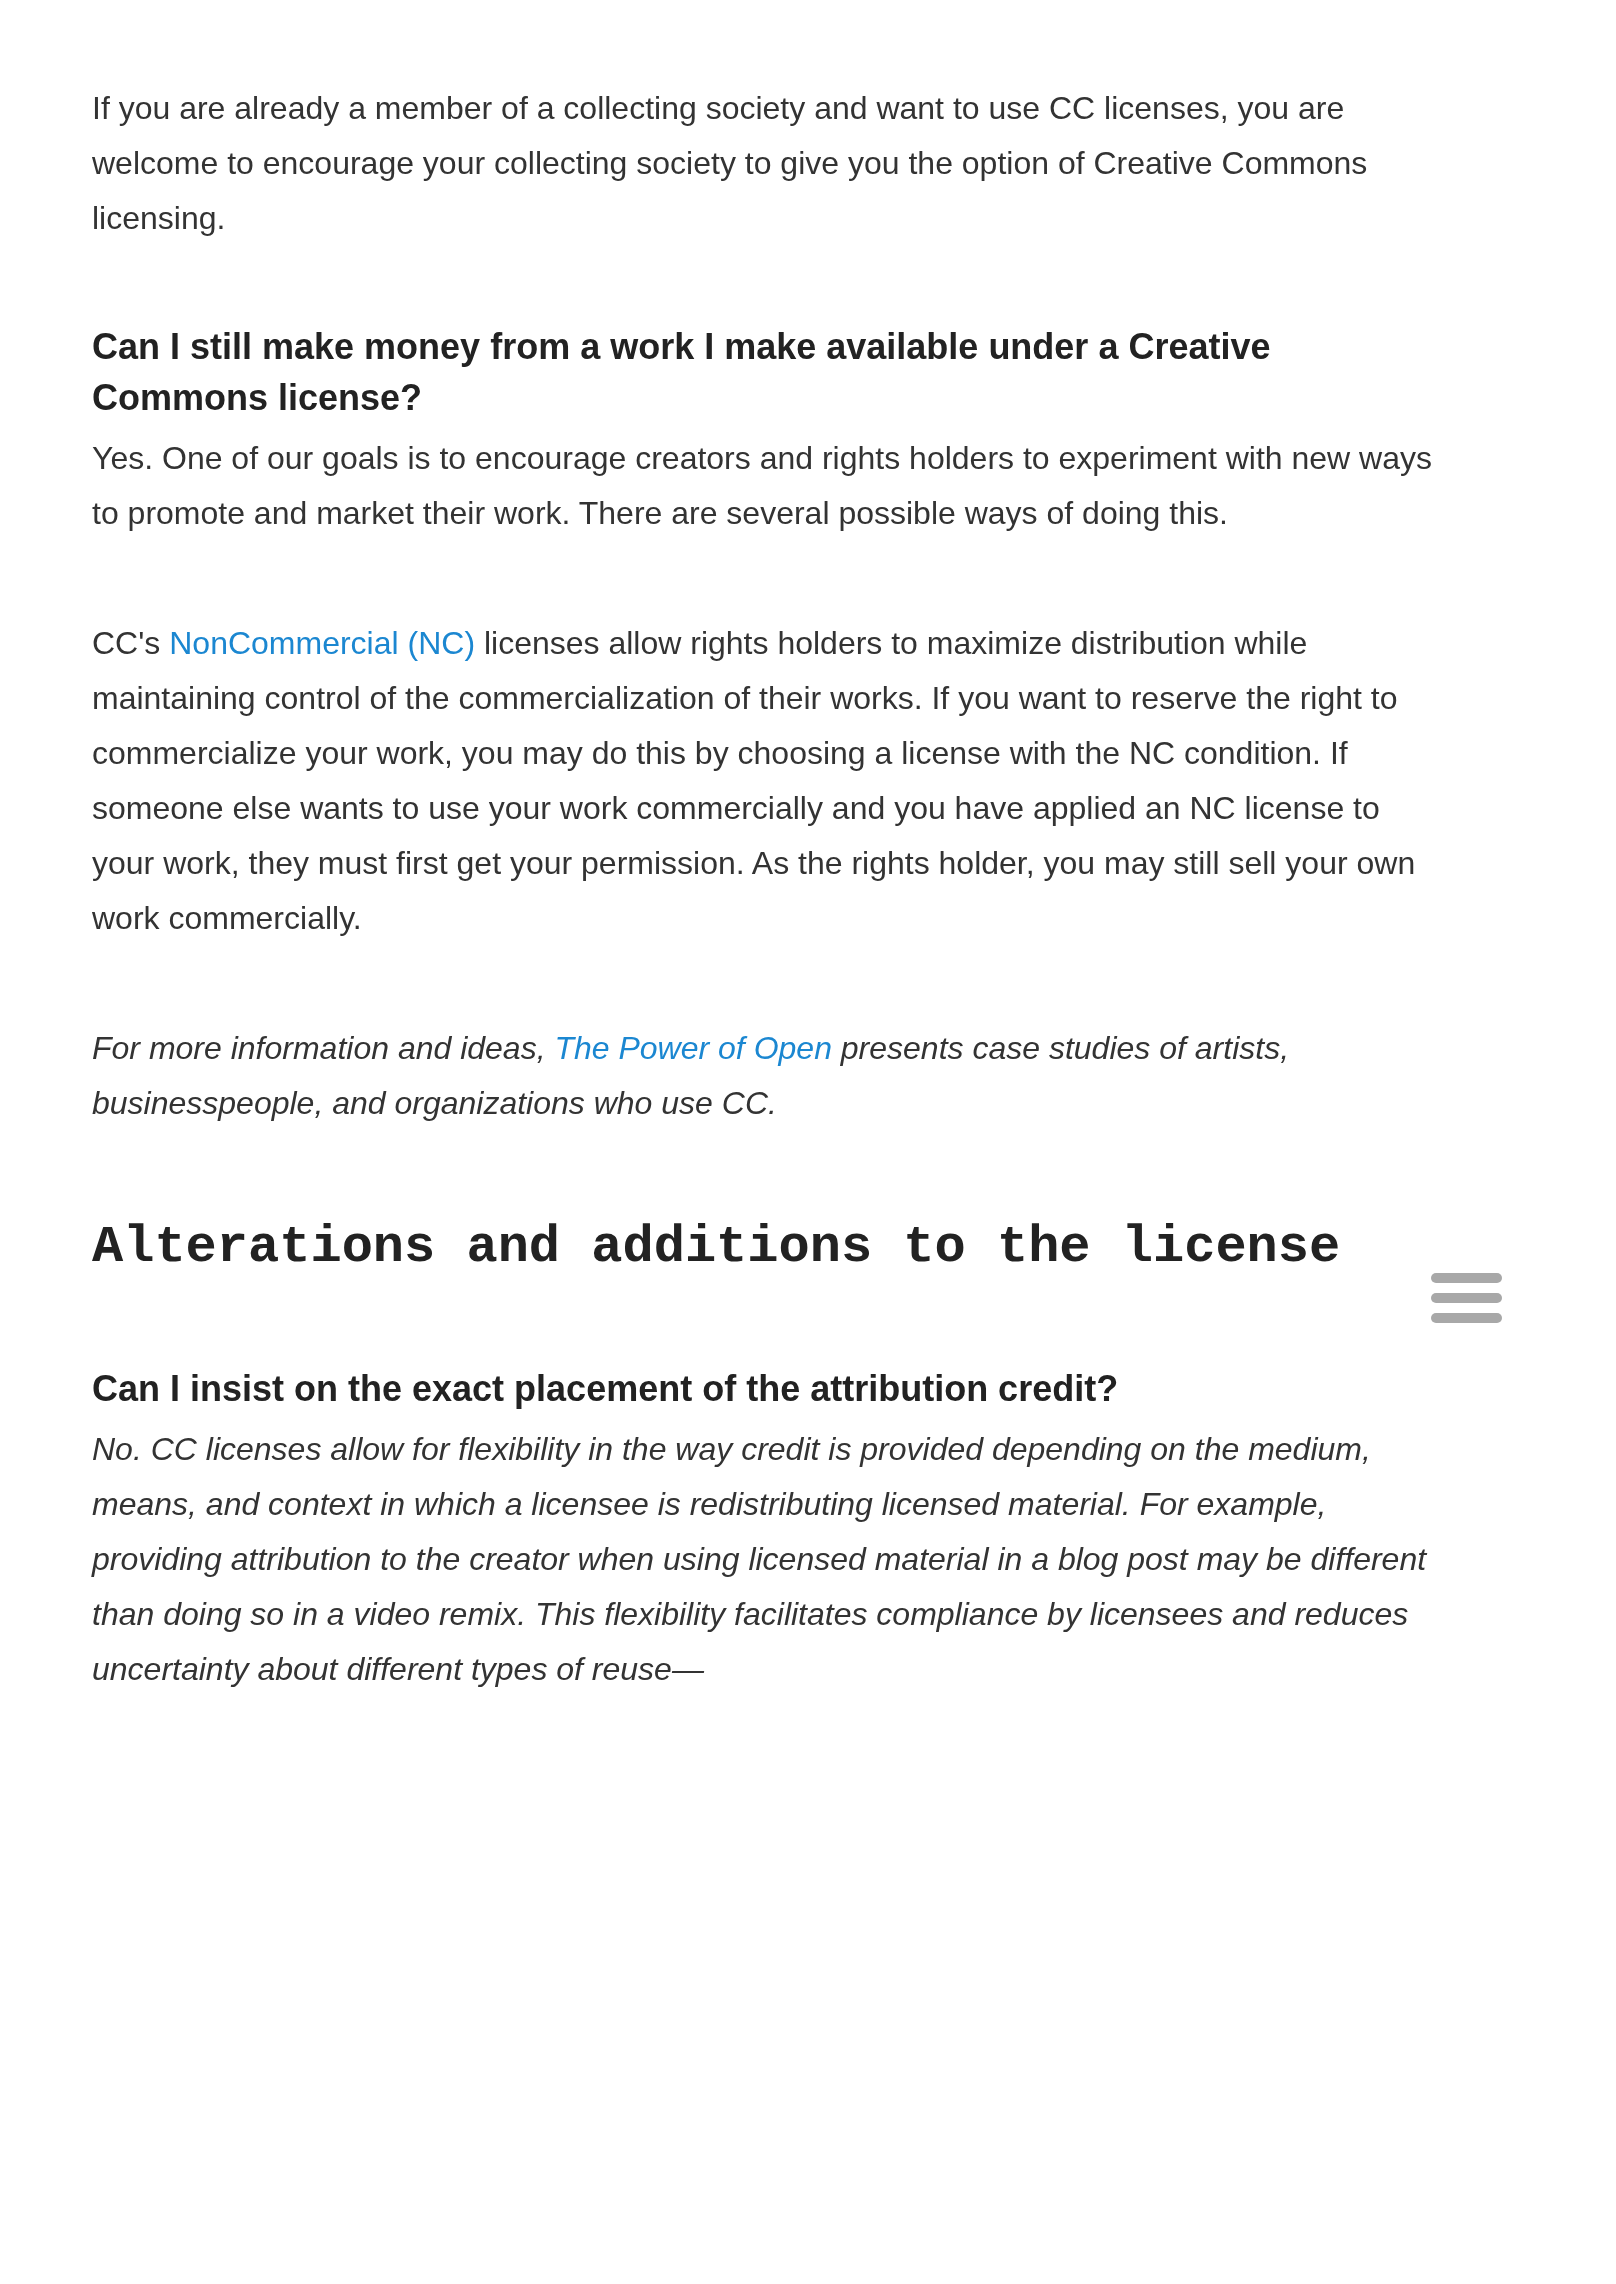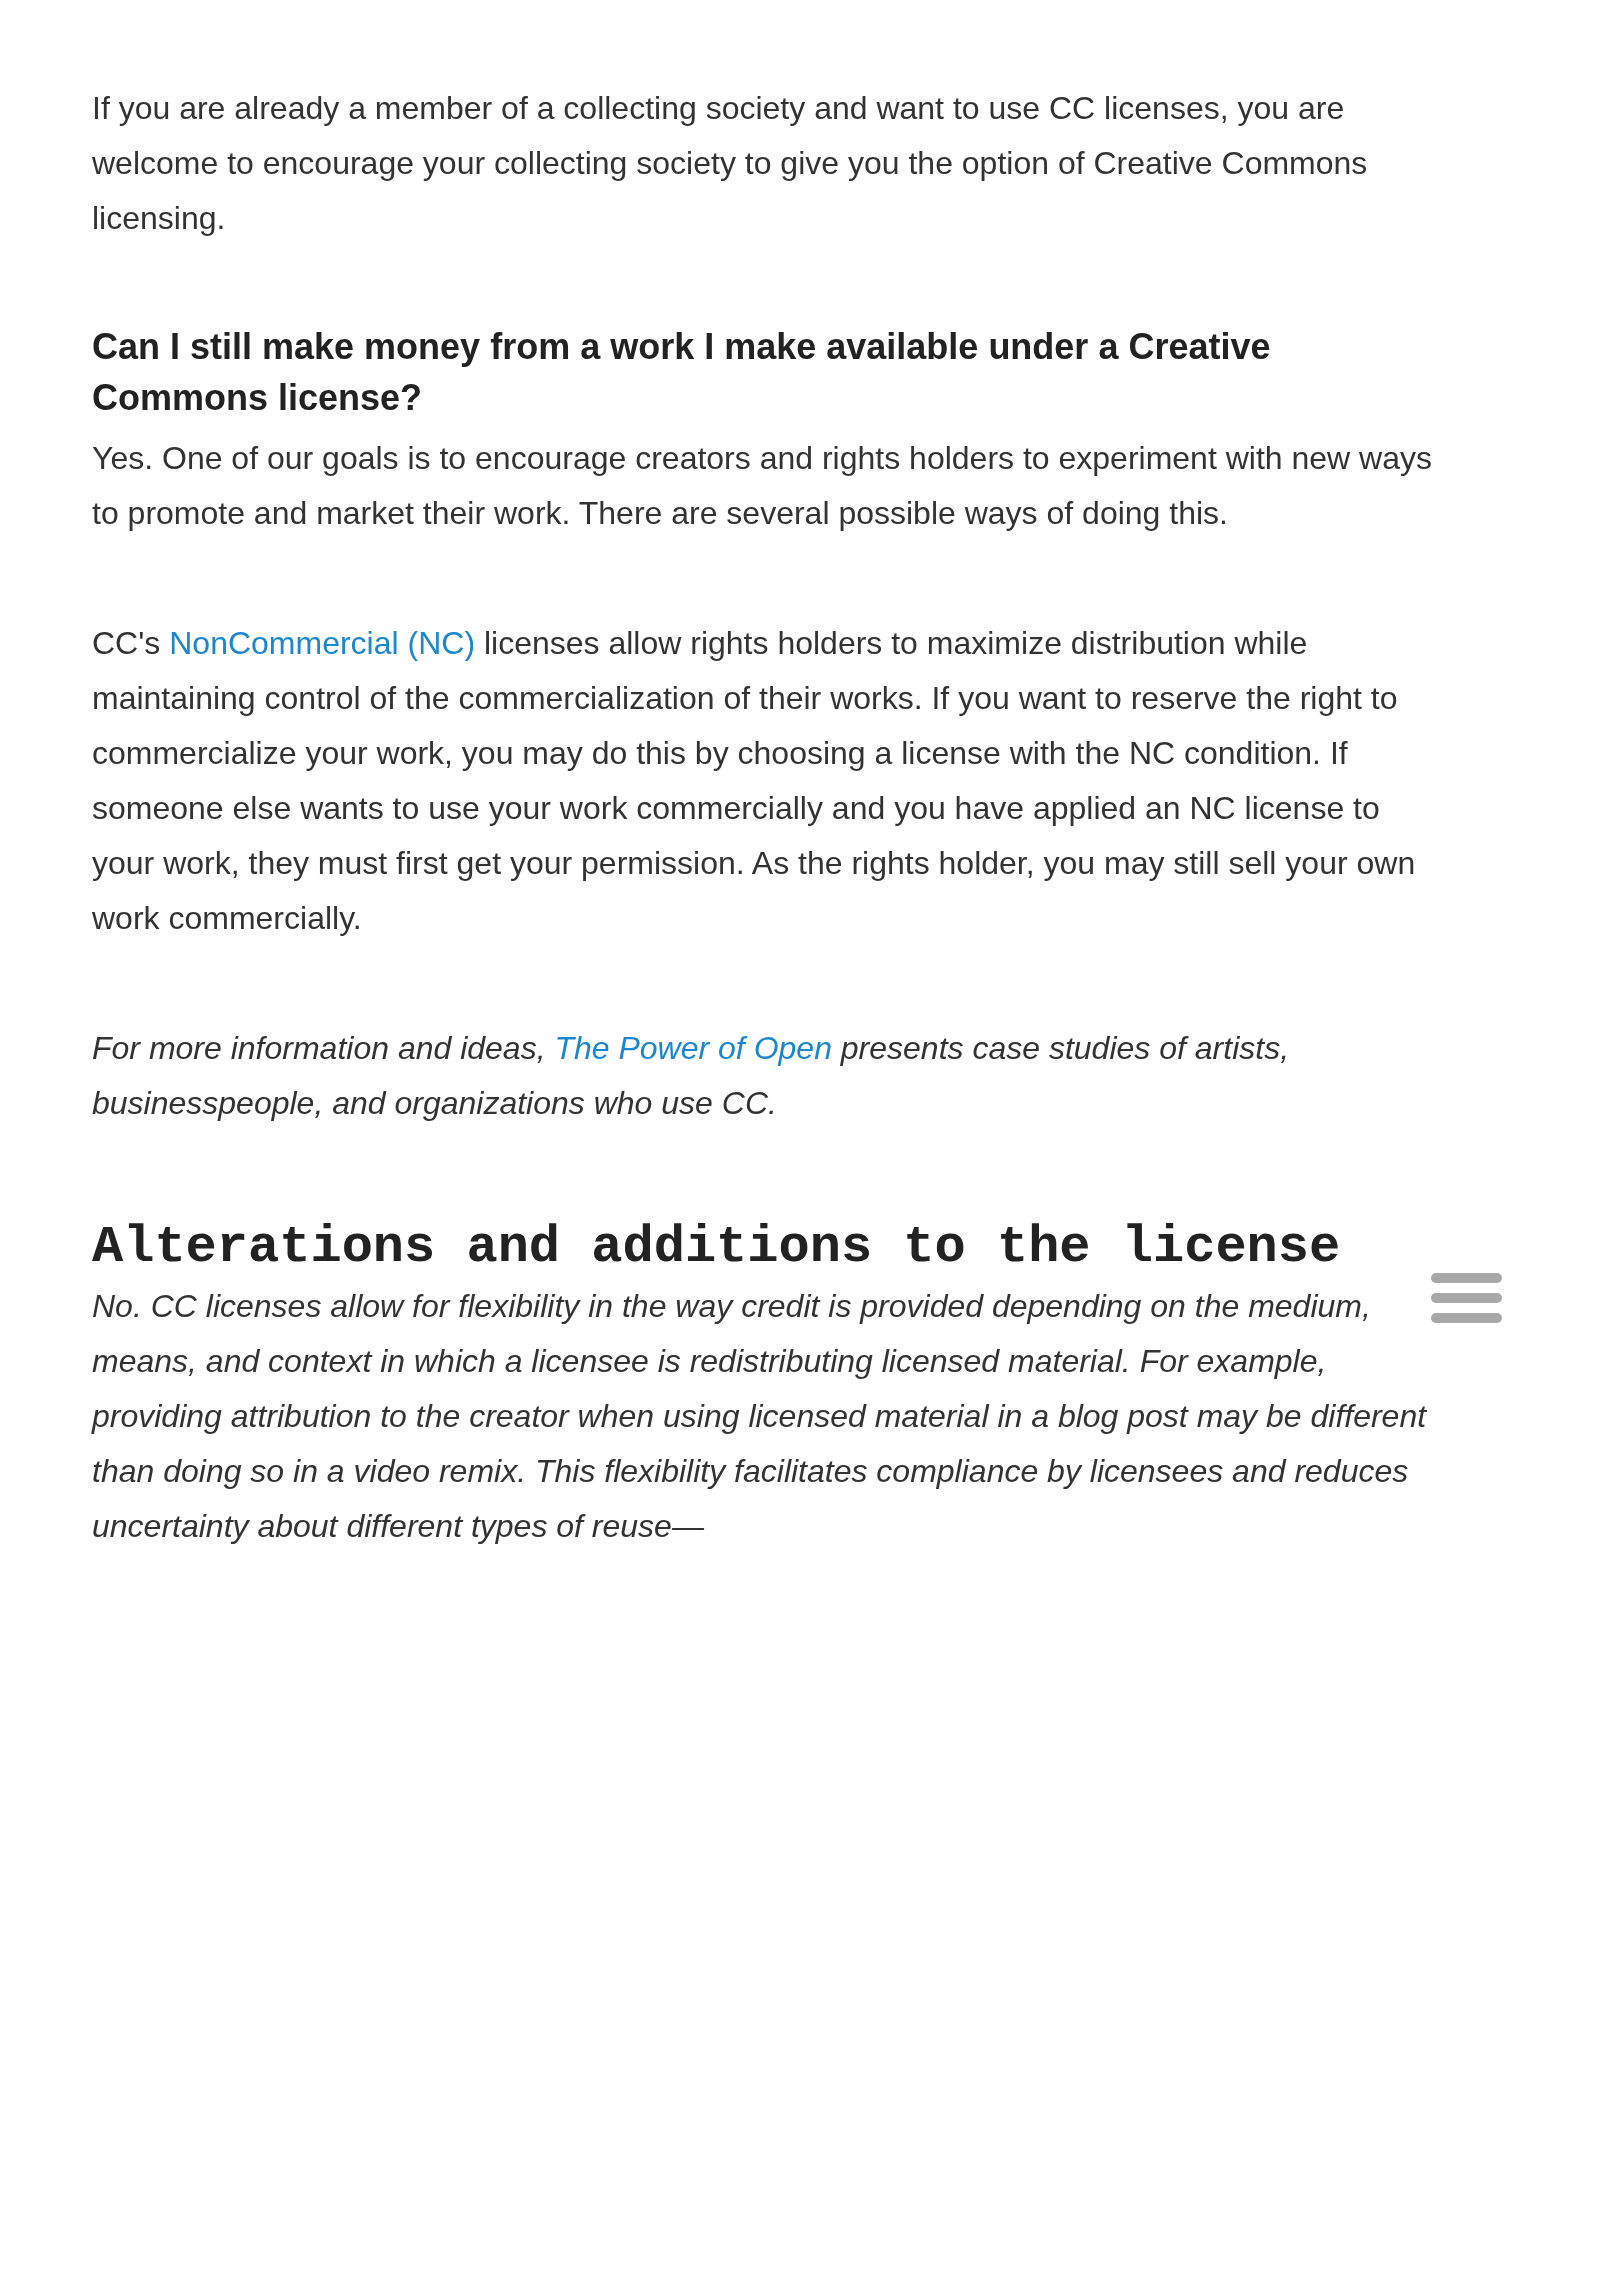--- a/index.html
+++ b/index.html
@@ -96,17 +96,18 @@
   <button class="menu-button">
     <span class="bar"></span>
     <span class="bar"></span>
     <span class="bar"></span>
   </button>
 
   <p class="body-text last"><span>For more information and ideas, </span><a href="#">The Power of Open</a><span> presents case studies of artists, businesspeople, and organizations who use CC.</span></p>
 
   <h1 class="section-title">Alterations and additions to the license</h1>
 
+  <h3 class="question question-second">Can I insist on the exact placement of the attribution credit?</h3>
 
   <p class="body-text last">No. CC licenses allow for flexibility in the way credit is provided depending on the medium, means, and context in which a licensee is redistributing licensed material. For example, providing attribution to the creator when using licensed material in a blog post may be different than doing so in a video remix. This flexibility facilitates compliance by licensees and reduces uncertainty about different types of reuse—</p>
 
 </main>
 
 
 </body></html>

